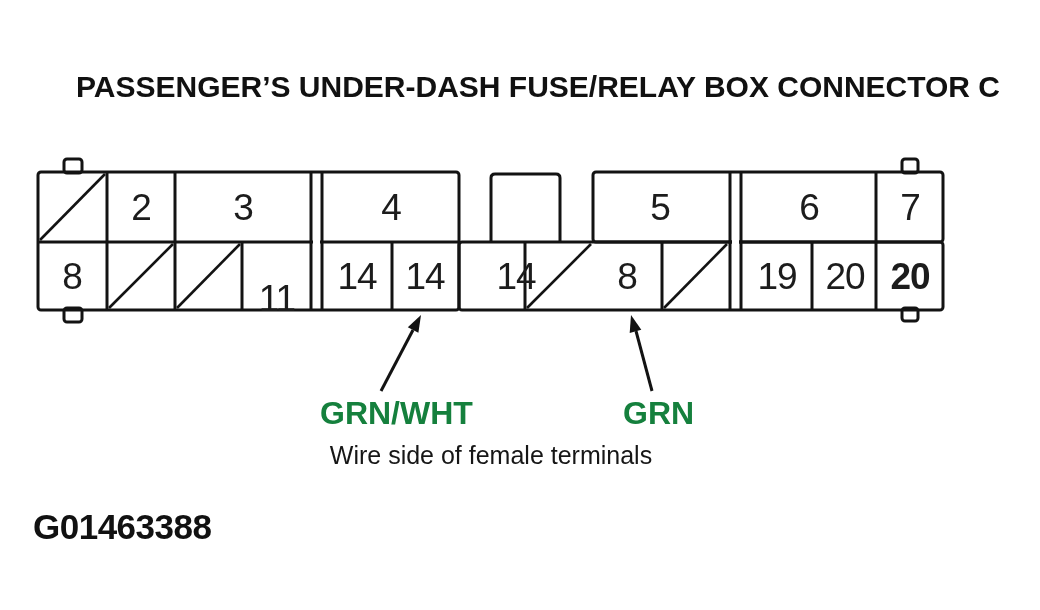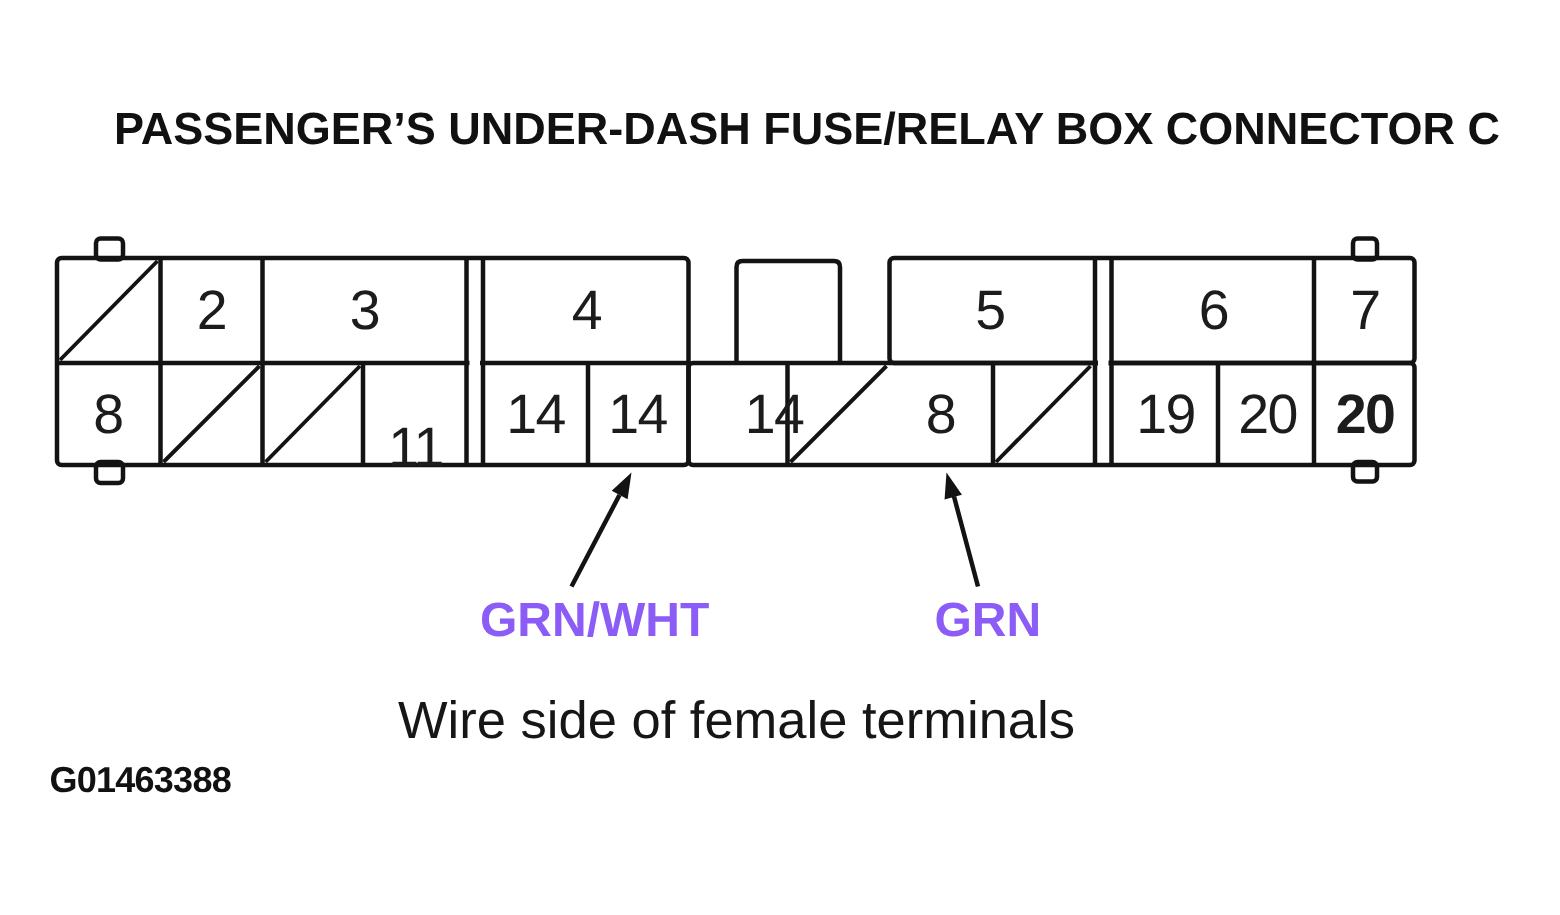--- a/index.html
+++ b/index.html
@@ -21,30 +21,30 @@
   .tnum {
     position: absolute;
     transform: translate(-50%, -50%);
     font-size: 37px;
     font-weight: 400;
     color: #1c1c1c;
     line-height: 1;
     letter-spacing: -1px;
   }
   .wire-label {
-    font-size: 32px; font-weight: bold; color: #8b5cf6;
+    font-size: 32px; font-weight: bold; color: #15803d;
   }
   .caption {
-    left: 491px; top: 463px;
+    left: 491px; top: 443px;
     transform: translateX(-50%);
-    font-size: 35px; font-weight: 400; color: #161616;
+    font-size: 25px; font-weight: 400; color: #161616;
   }
   .figure-id {
     left: 33px; top: 509px;
-    font-size: 24px; font-weight: bold; letter-spacing: -0.5px; color: #111;
+    font-size: 35px; font-weight: bold; letter-spacing: -0.5px; color: #111;
   }
   svg.layer { position: absolute; left: 0; top: 0; }
 </style>
 </head>
 <body>
 
 <div class="page">
 
   <div class="abs title">PASSENGER’S UNDER-DASH FUSE/RELAY BOX CONNECTOR C</div>
 

